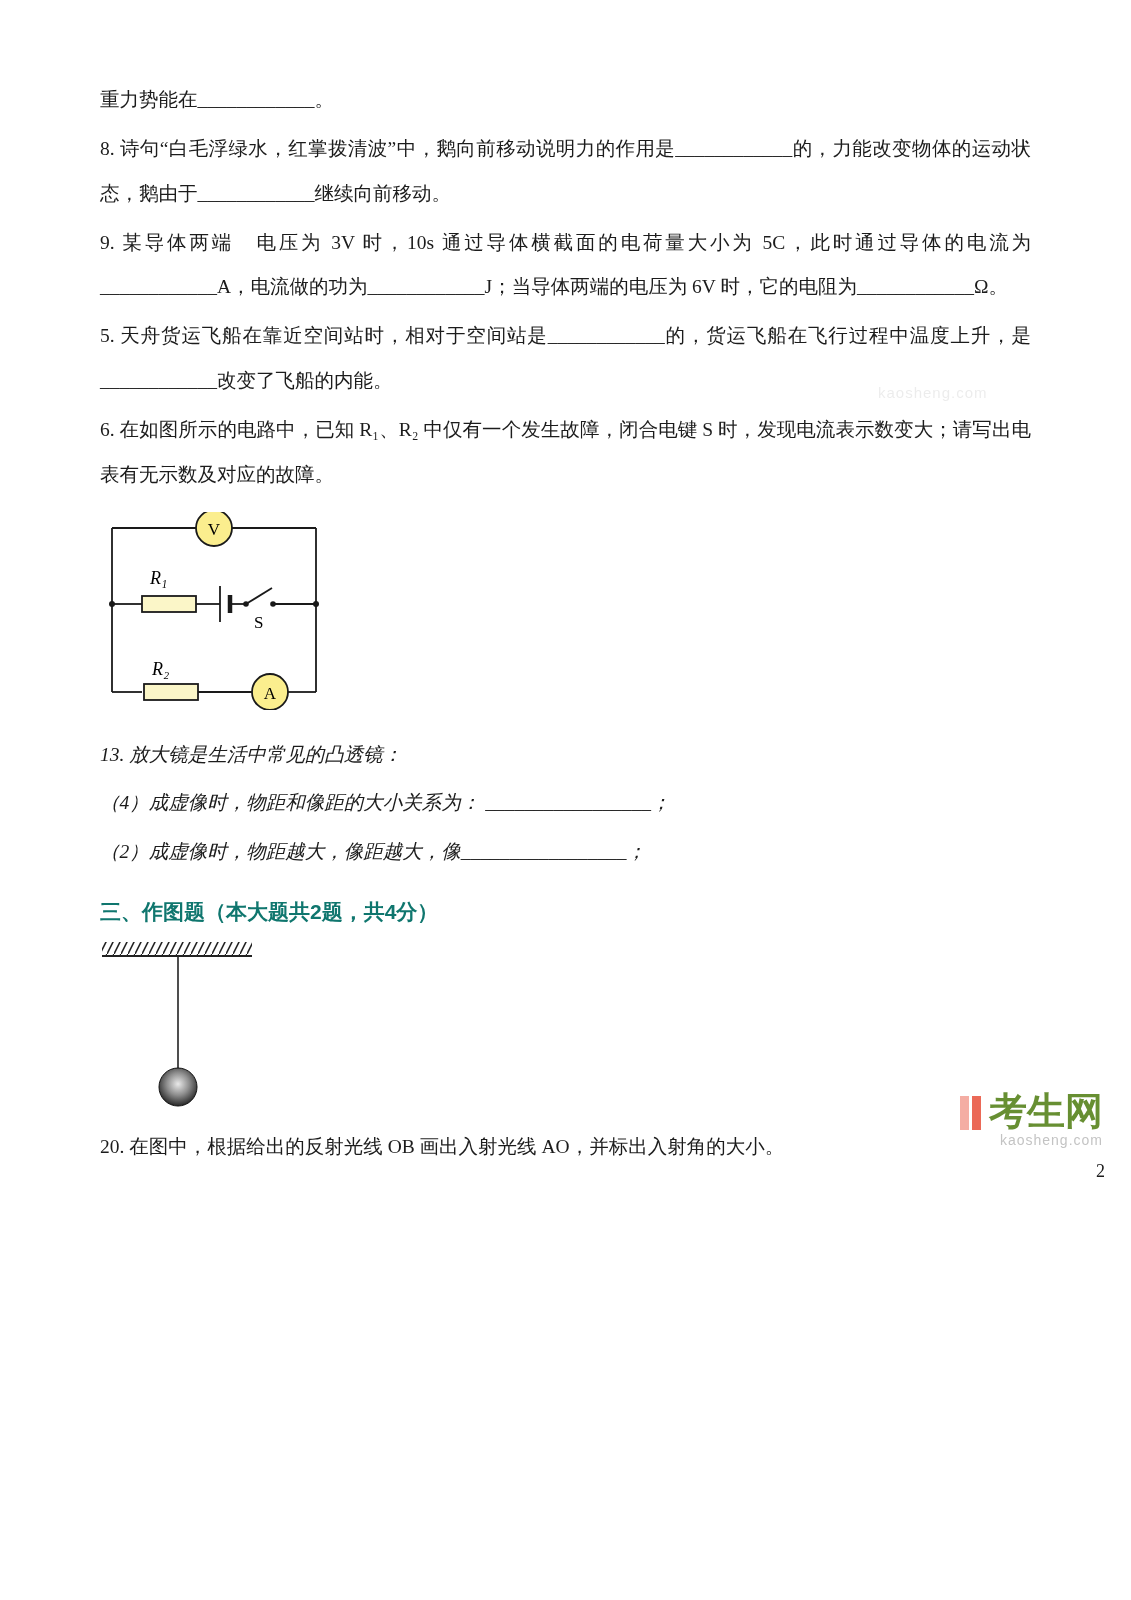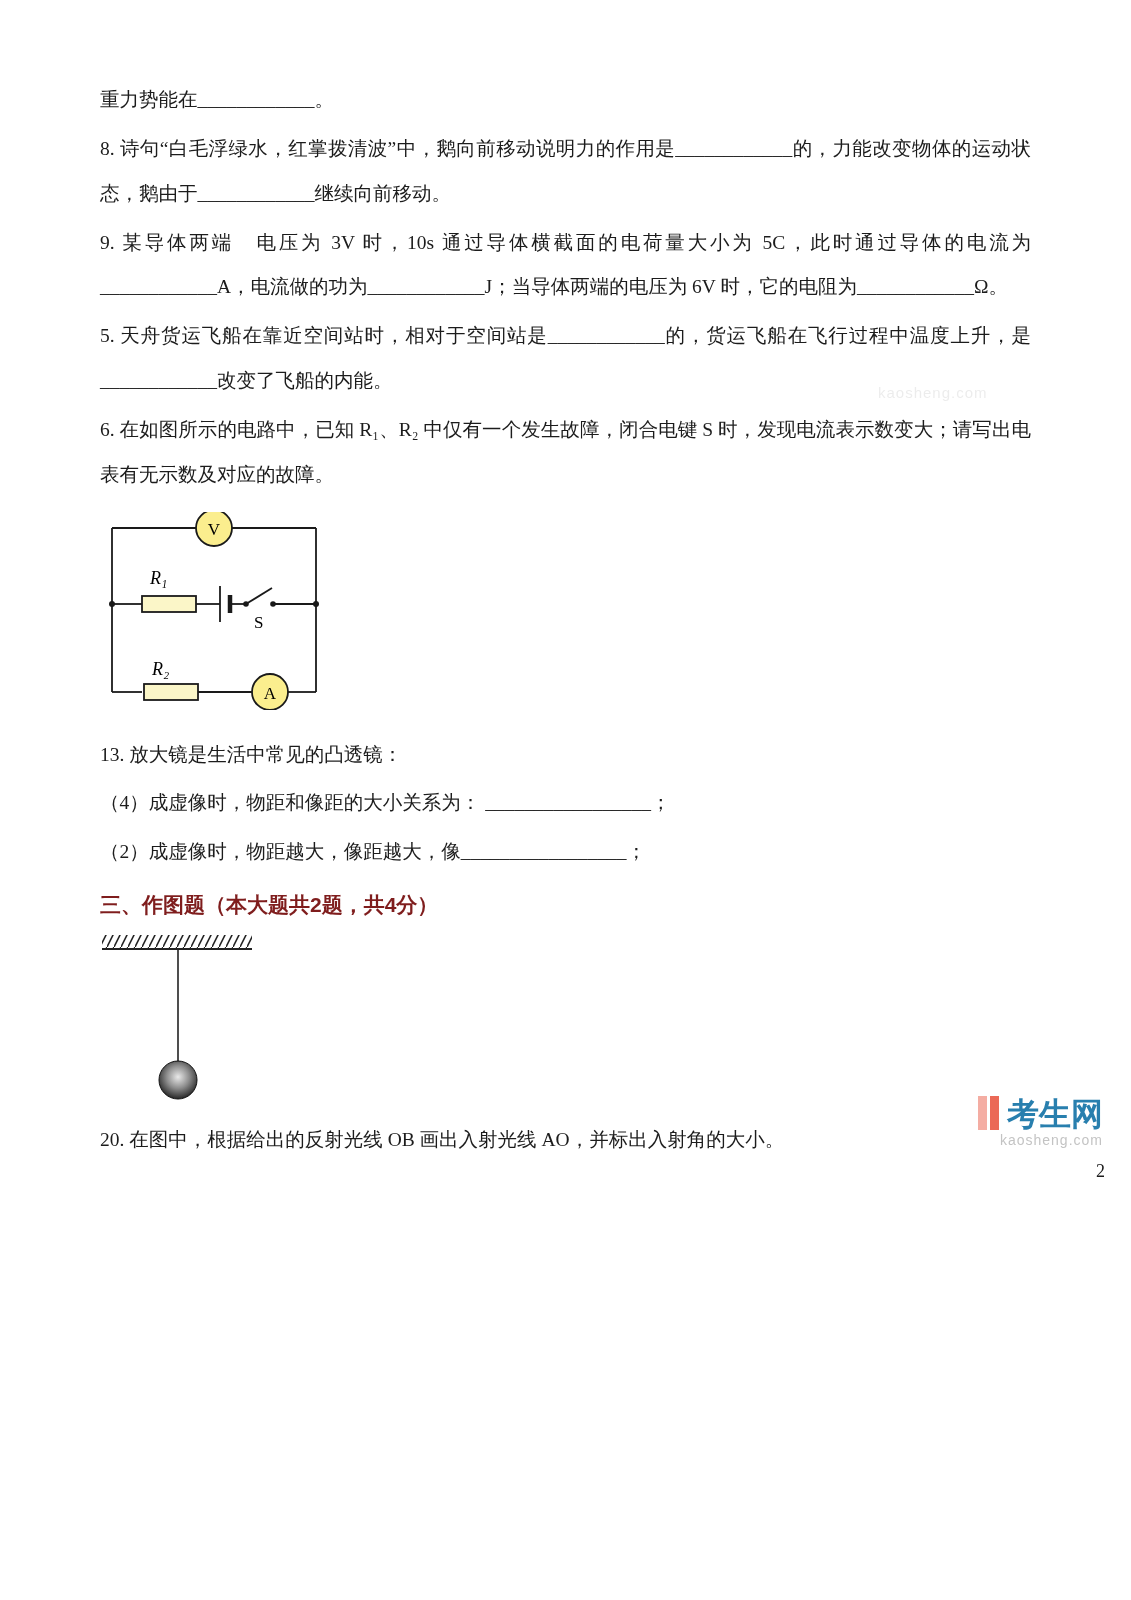--- a/index.html
+++ b/index.html
@@ -13,49 +13,49 @@
   }
   .content{
     padding:78px 100px 0 100px;
     font-size:19.5px;
   }
   p.para{
     margin:0 0 4px 0;
     line-height:2.3;
     text-align:justify;
   }
-  p.subpara{margin:0 0 4px 0;line-height:2.3;}
+  p.subpara{margin:0 0 4px 0;line-height:2.3;font-style:italic;}
   h2.section-heading{
-    margin:10px 0 6px 0;
+    margin:17px 0 6px 0;
     font-family:"Liberation Sans","DejaVu Sans",sans-serif;
     font-weight:bold;
     font-size:21px;
     line-height:1.9;
-    color:#7f1d1d;
+    color:#0f766e;
   }
   figure{margin:0;padding:0;}
   .circuit-figure{margin:14px 0 18px 2px;}
   .pendulum-figure{margin:8px 0 8px 0;}
   svg text{font-family:"Liberation Serif","DejaVu Serif",serif;}
   .lbl-italic{font-style:italic;}
   
   .watermark{
     position:absolute;
     right:28px;bottom:48px;
     text-align:right;
     opacity:.85;
   }
   .wm-row{display:flex;align-items:flex-end;justify-content:flex-end;gap:8px;}
   .wm-logo{display:inline-flex;align-items:flex-end;gap:3px;}
   .wm-logo i{display:inline-block;width:9px;background:#e8503a;}
   .wm-logo i:nth-child(1){height:34px;opacity:.55;}
   .wm-logo i:nth-child(2){height:34px;}
   .wm-brand{
     font-family:"Liberation Sans","DejaVu Sans",sans-serif;
-    font-weight:bold;font-size:32px;color:#0369a1;line-height:1;
+    font-weight:bold;font-size:38px;color:#4d7c0f;line-height:1;
   }
   .wm-domain{
     display:block;margin-top:2px;
     font-family:"Liberation Sans","DejaVu Sans",sans-serif;
     font-size:14px;color:#b9b9b9;letter-spacing:1px;
   }
   .watermark-faint{
     position:absolute;top:384px;left:878px;
     font-family:"Liberation Sans","DejaVu Sans",sans-serif;
     font-size:15px;color:#9a9a9a;opacity:.18;letter-spacing:1px;

